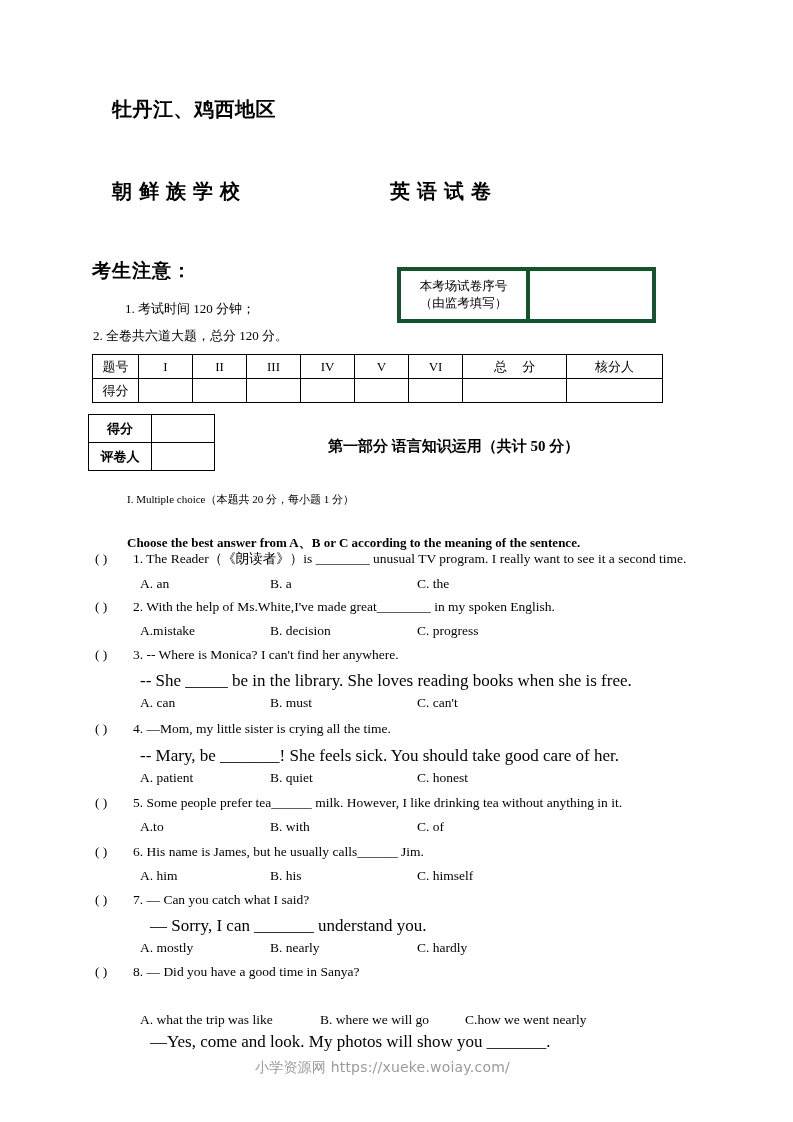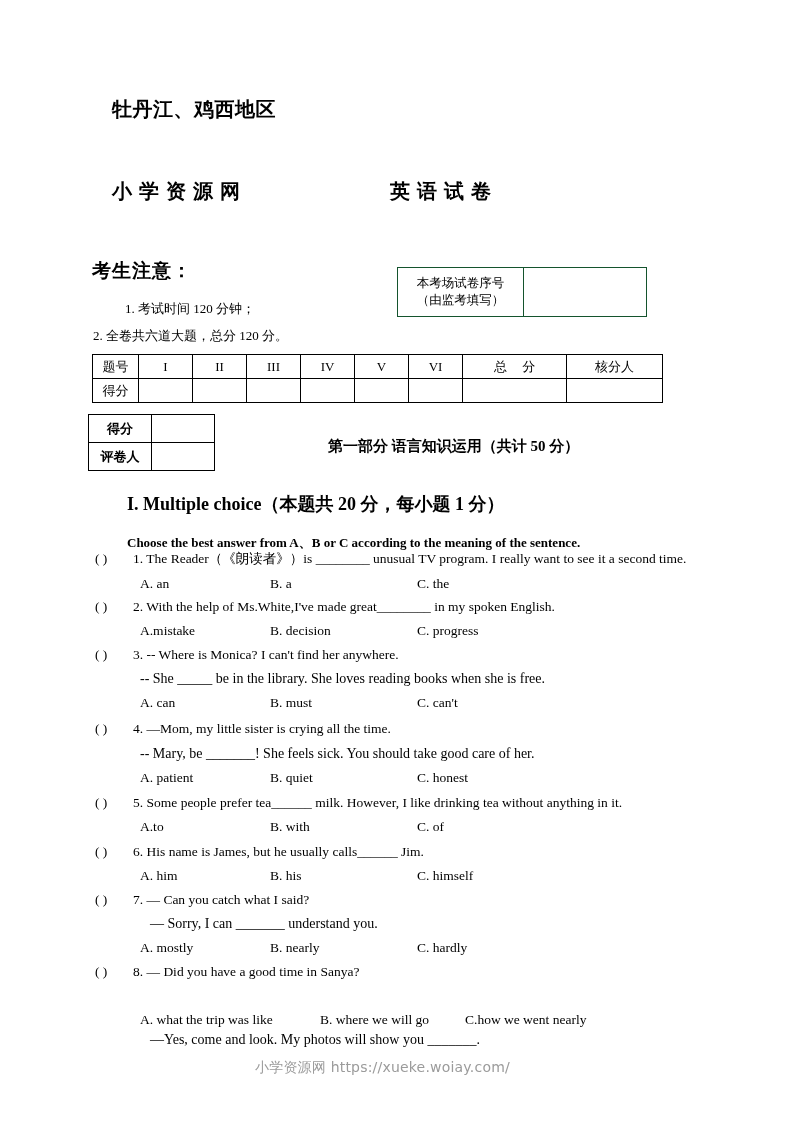--- a/index.html
+++ b/index.html
@@ -95,21 +95,21 @@
 
   
   .seq-box {
     position: absolute;
     left: 397px; top: 267px;
     border: 1px solid #000;
     border-collapse: collapse;
     font-size: 12.5px;
   }
   .seq-box td {
-    border: 1px solid #14532d;
+    border: 4px solid #14532d;
     padding: 0;
     vertical-align: middle;
     text-align: center;
   }
   .seq-label-cell {
     width: 125px;
     height: 48px;
     text-align: center;
     line-height: 1.35;
   }
@@ -160,22 +160,22 @@
     left: 328px; top: 437px;
     font-size: 15px;
     font-weight: bold;
     white-space: nowrap;
   }
 
   
   .sec-heading {
     position: absolute;
     left: 127px; top: 492px;
-    font-size: 18px;
-    font-weight: bold;
+    font-size: 11px;
+    font-weight: normal;
     white-space: nowrap;
   }
   .sec-instruction {
     position: absolute;
     left: 127px; top: 534px;
     font-size: 13px;
     font-weight: bold;
     white-space: nowrap;
   }
 
@@ -184,21 +184,21 @@
   .q-stem {
     position: absolute;
     left: 95px;
     font-size: 13.5px;
     white-space: nowrap;
   }
   .q-paren { display: inline-block; width: 38px; }
   .q-sub {
     position: absolute;
     left: 140px;
-    font-size: 14px;
+    font-size: 17px;
     white-space: nowrap;
   }
   .q-opts {
     position: absolute;
     left: 140px;
     font-size: 13.5px;
     white-space: nowrap;
   }
   .opt { display: inline-block; }
   .opt-a { width: 130px; }
@@ -219,21 +219,21 @@
 </head>
 <body>
 
 <div class="page">
 
   <div class="title-row-1">
     <div class="school-name">牡丹江、鸡西地区</div>
   </div>
 
   <div class="title-row-2">
-    <div class="school-type">小学资源网</div>
+    <div class="school-type">朝鲜族学校</div>
     <div class="subject-title">英语试卷</div>
   </div>
 
   <div class="notice-heading">考生注意：</div>
   <div class="notice-line-1">1. 考试时间 120 分钟；</div>
   <div class="notice-line-2">2. 全卷共六道大题，总分 120 分。</div>
 
   <table class="seq-box">
     <tbody>
         <tr>

